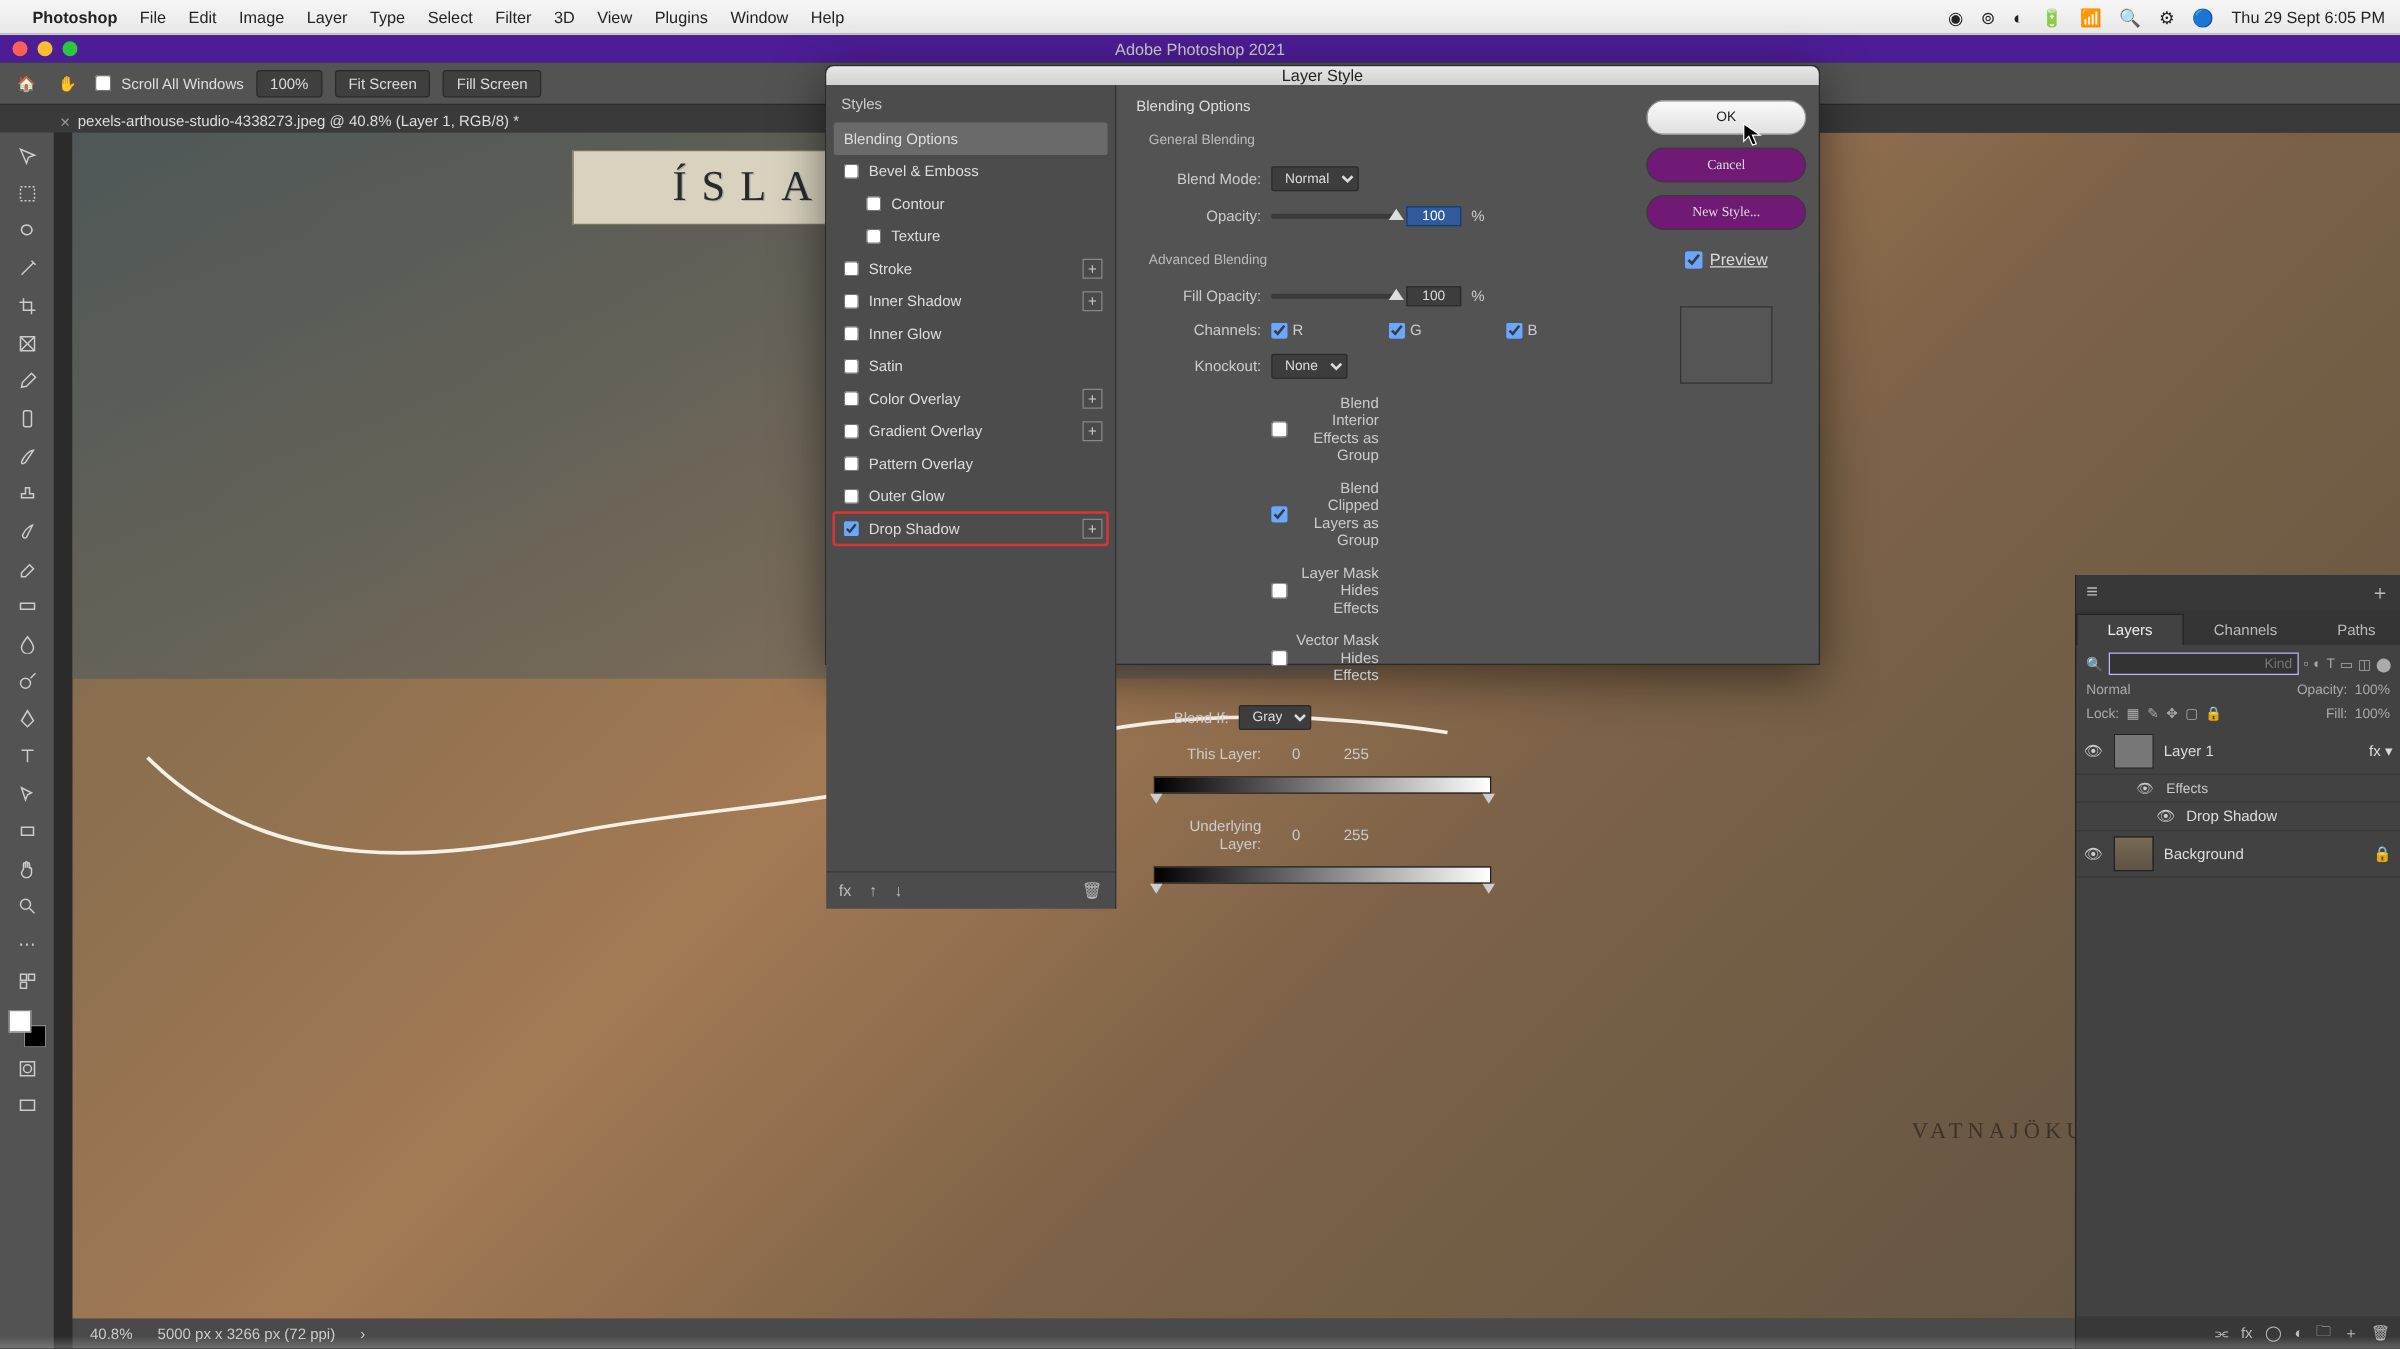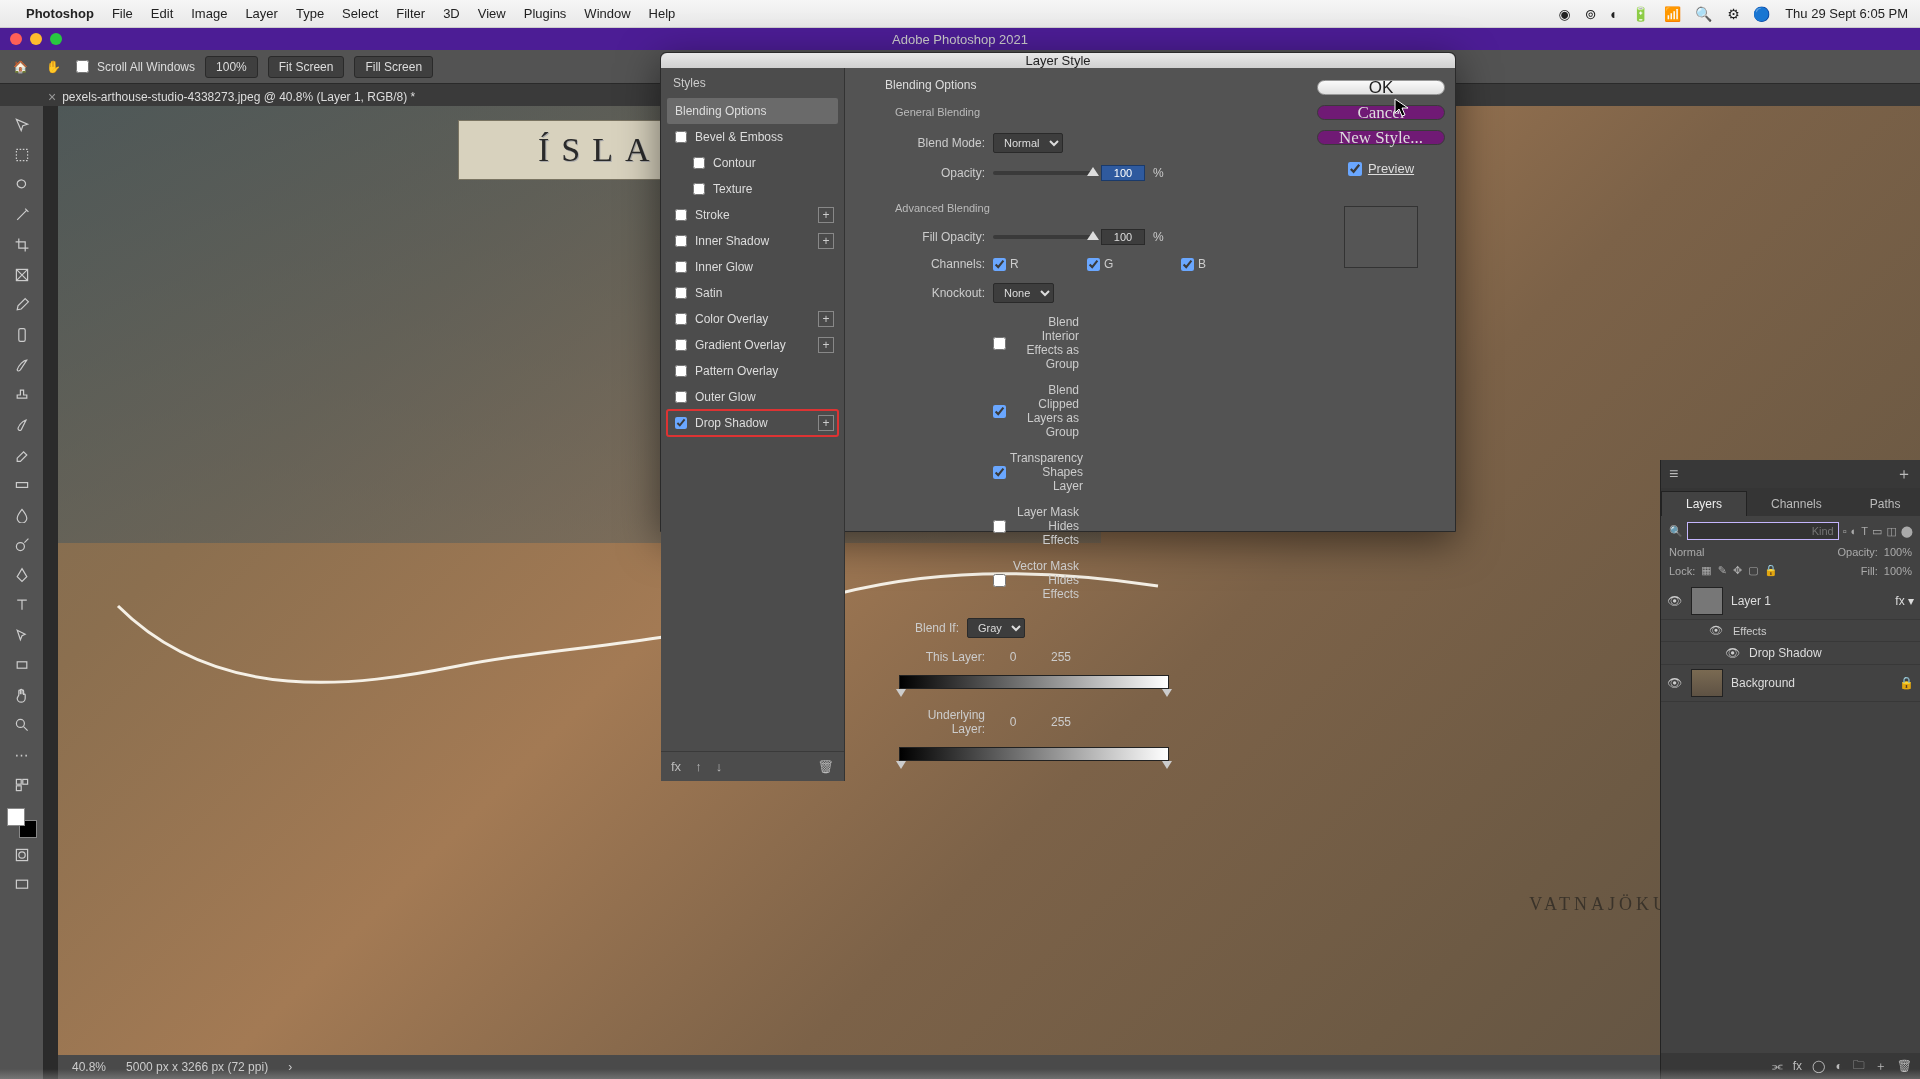--- a/index.html
+++ b/index.html
@@ -66,21 +66,21 @@
 .layer-item { display:flex; align-items:center; padding:4px 6px; gap:8px; font-size:12px; color:#ddd; border-bottom:1px solid #383838; }
 .layer-item .eye { width:16px; color:#ccc; }
 .layer-item .thumb { width:32px; height:28px; background:#777; border:1px solid #222; }
 .layer-item.sub { padding-left:48px; font-size:11px; color:#ccc; }
 .layer-item.sub2 { padding-left:64px; }
 .layers-footer { height:26px; background:#383838; display:flex; align-items:center; justify-content:flex-end; gap:10px; padding:0 8px; color:#bbb; font-size:12px; }
 
 
 .dialog { position:absolute; top:52px; left:660px; width:796px; height:480px; background:#535353; border:1px solid #2a2a2a; box-shadow: 0 10px 40px rgba(0,0,0,0.5); display:flex; flex-direction:column; border-radius:6px 6px 0 0; }
 .dialog-title { height:28px; background: linear-gradient(#e8e8e8,#d0d0d0); border-radius:6px 6px 0 0; display:flex; align-items:center; justify-content:center; font-size:13px; color:#222; font-weight:500; }
-.dialog-body { flex:1; display:flex;gap:24px; }
+.dialog-body { flex:1; display:flex; }
 .dlg-left { width:240px; background:#4c4c4c; border-right:1px solid #333; display:flex; flex-direction:column; }
 .dlg-left-head { padding:8px 12px; font-size:12px; color:#ccc; }
 .style-list { flex:1; display:flex; flex-direction:column; padding:0 6px; }
 .style-row { display:flex; align-items:center; height:26px; padding:0 8px; font-size:12px; color:#ddd; border-radius:2px; gap:8px; position:relative; }
 .style-row.selected { background:#6a6a6a; }
 .style-row.indent { padding-left:26px; }
 .style-row input[type=checkbox] { width:12px; height:12px; accent-color:#6aa7ff; }
 .style-row .plus { position:absolute; right:4px; width:16px; height:16px; border:1px solid #888; display:flex; align-items:center; justify-content:center; font-size:12px; color:#ccc; background:#4a4a4a; }
 .style-row.highlight { outline:2px solid #d33; outline-offset:-1px; }
 .style-footer { height:30px; display:flex; align-items:center; padding:0 10px; gap:14px; color:#bbb; font-size:13px; border-top:1px solid #3a3a3a; }
@@ -96,21 +96,21 @@
 .slider-track .handle { position:absolute; top:-4px; right:-6px; width:0; height:0; border-left:6px solid transparent; border-right:6px solid transparent; border-bottom:9px solid #ddd; }
 .num-field { width:44px; background:#2f5a9e; border:1px solid #1a3a6a; color:#fff; text-align:center; padding:1px 2px; font-size:11px; }
 .num-field.plain { background:#3d3d3d; border:1px solid #2a2a2a; color:#ddd; }
 .chk-inline { display:flex; align-items:center; gap:4px; }
 .chk-inline input { accent-color:#6aa7ff; }
 .gradient-bar { width:270px; height:14px; background: linear-gradient(to right, #000, #fff); position:relative; margin:2px 0 10px 14px; border:1px solid #222; }
 .gradient-bar .ghandle-l { position:absolute; bottom:-9px; left:-4px; width:0; height:0; border-left:5px solid transparent; border-right:5px solid transparent; border-top:8px solid #ccc; }
 .gradient-bar .ghandle-r { position:absolute; bottom:-9px; right:-4px; width:0; height:0; border-left:5px solid transparent; border-right:5px solid transparent; border-top:8px solid #ccc; }
 
 .dlg-right { width:150px; padding:12px 10px; display:flex; flex-direction:column; gap:10px; align-items:center; }
-.dlg-btn { width:128px; height:15px; border-radius:14px; background: linear-gradient(#fafafa,#e0e0e0); border:1px solid #999; font-size:17px; color:#222; display:flex; align-items:center; justify-content:center; cursor:default; }
+.dlg-btn { width:128px; height:28px; border-radius:14px; background: linear-gradient(#fafafa,#e0e0e0); border:1px solid #999; font-size:11px; color:#222; display:flex; align-items:center; justify-content:center; cursor:default; }
 .dlg-btn.flat { background:#701a75; border:1px solid #3a3a3a; color:#ddd;font-family:Liberation Serif, serif; }
 .preview-chk { display:flex; align-items:center; gap:6px; color:#ddd; font-size:13px; margin-top:6px;text-decoration:underline; }
 .preview-chk input { accent-color:#6aa7ff; width:14px; height:14px; }
 .preview-swatch { width:74px; height:62px; background:#555; border:1px solid #333; margin-top:20px; }
 
 .cursor { position:absolute; top:98px; left:1394px; width:16px; height:20px; z-index:99; }
 .cursor svg { width:100%; height:100%; }
 
 .dock-hint { position:absolute; bottom:0; left:0; right:0; height:10px; background: linear-gradient(to top, rgba(200,200,200,0.3), transparent); }
 </style>
@@ -524,27 +524,20 @@
       <div class="ctrl-row">
           <label></label>
           <label class="chk-inline">
             <input type="checkbox" checked="" style="">
             <span>Blend Clipped Layers as Group</span>
           </label>
         </div>
       <div class="ctrl-row">
           <label></label>
           <label class="chk-inline">
-            <input type="checkbox" checked="" style="">
-            <span>Transparency Shapes Layer</span>
-          </label>
-        </div>
-      <div class="ctrl-row">
-          <label></label>
-          <label class="chk-inline">
             <input type="checkbox" style="">
             <span>Layer Mask Hides Effects</span>
           </label>
         </div>
       <div class="ctrl-row">
           <label></label>
           <label class="chk-inline">
             <input type="checkbox" style="">
             <span>Vector Mask Hides Effects</span>
           </label>

